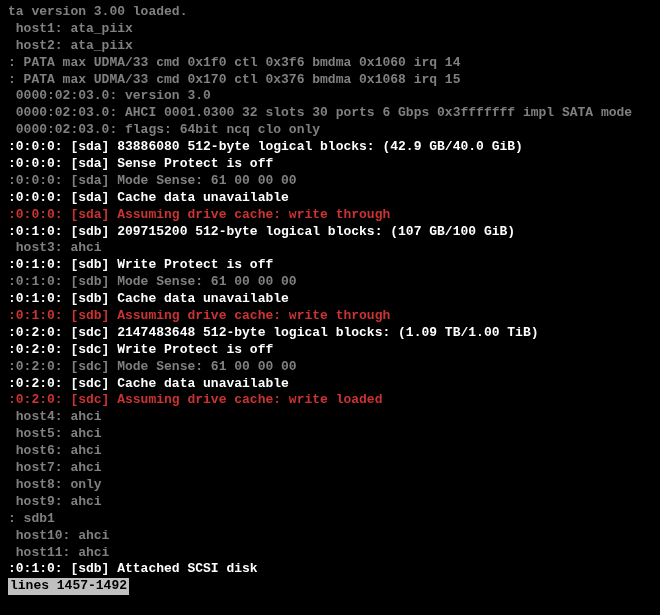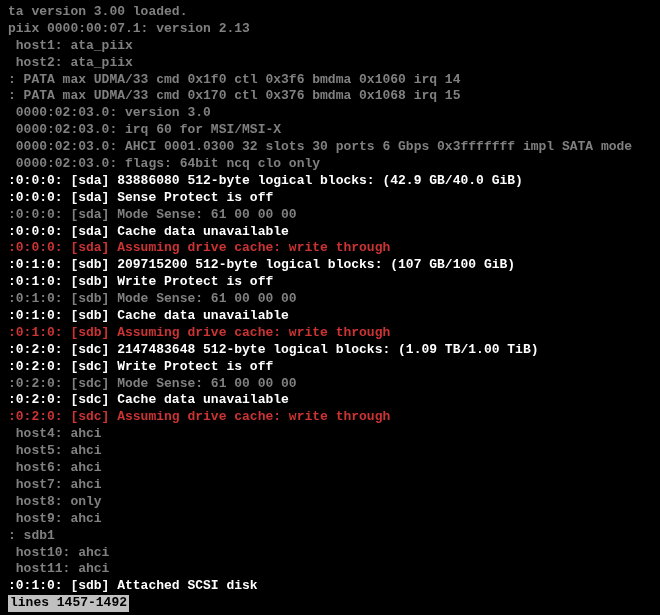--- a/index.html
+++ b/index.html
@@ -40,44 +40,43 @@
       padding: 0 2px;
     }
   </style>
 </head>
 <body>
 
 
 
 <div id="terminal-output">
     <div class="line"><span class="gray">ta version 3.00 loaded.</span></div>
-    <div class="line"><span class="gray">piix 0000:00:07.1: version 2.13</span></div>
     <div class="line"><span class="gray"> host1: ata_piix</span></div>
     <div class="line"><span class="gray"> host2: ata_piix</span></div>
     <div class="line"><span class="gray">: PATA max UDMA/33 cmd 0x1f0 ctl 0x3f6 bmdma 0x1060 irq 14</span></div>
     <div class="line"><span class="gray">: PATA max UDMA/33 cmd 0x170 ctl 0x376 bmdma 0x1068 irq 15</span></div>
     <div class="line"><span class="gray"> 0000:02:03.0: version 3.0</span></div>
-    <div class="line"><span class="gray"> 0000:02:03.0: irq 60 for MSI/MSI-X</span></div>
     <div class="line"><span class="gray"> 0000:02:03.0: AHCI 0001.0300 32 slots 30 ports 6 Gbps 0x3fffffff impl SATA mode</span></div>
     <div class="line"><span class="gray"> 0000:02:03.0: flags: 64bit ncq clo only</span></div>
     <div class="line"><span class="white">:0:0:0: [sda] 83886080 512-byte logical blocks: (42.9 GB/40.0 GiB)</span></div>
     <div class="line"><span class="white">:0:0:0: [sda] Sense Protect is off</span></div>
     <div class="line"><span class="gray">:0:0:0: [sda] Mode Sense: 61 00 00 00</span></div>
     <div class="line"><span class="white">:0:0:0: [sda] Cache data unavailable</span></div>
     <div class="line"><span class="red">:0:0:0: [sda] Assuming drive cache: write through</span></div>
     <div class="line"><span class="white">:0:1:0: [sdb] 209715200 512-byte logical blocks: (107 GB/100 GiB)</span></div>
+    <div class="line"><span class="gray"> host3: ahci</span></div>
     <div class="line"><span class="white">:0:1:0: [sdb] Write Protect is off</span></div>
     <div class="line"><span class="gray">:0:1:0: [sdb] Mode Sense: 61 00 00 00</span></div>
     <div class="line"><span class="white">:0:1:0: [sdb] Cache data unavailable</span></div>
     <div class="line"><span class="red">:0:1:0: [sdb] Assuming drive cache: write through</span></div>
     <div class="line"><span class="white">:0:2:0: [sdc] 2147483648 512-byte logical blocks: (1.09 TB/1.00 TiB)</span></div>
     <div class="line"><span class="white">:0:2:0: [sdc] Write Protect is off</span></div>
     <div class="line"><span class="gray">:0:2:0: [sdc] Mode Sense: 61 00 00 00</span></div>
     <div class="line"><span class="white">:0:2:0: [sdc] Cache data unavailable</span></div>
-    <div class="line"><span class="red">:0:2:0: [sdc] Assuming drive cache: write through</span></div>
+    <div class="line"><span class="red">:0:2:0: [sdc] Assuming drive cache: write loaded</span></div>
     <div class="line"><span class="gray"> host4: ahci</span></div>
     <div class="line"><span class="gray"> host5: ahci</span></div>
     <div class="line"><span class="gray"> host6: ahci</span></div>
     <div class="line"><span class="gray"> host7: ahci</span></div>
     <div class="line"><span class="gray"> host8: only</span></div>
     <div class="line"><span class="gray"> host9: ahci</span></div>
     <div class="line"><span class="gray">: sdb1</span></div>
     <div class="line"><span class="gray"> host10: ahci</span></div>
     <div class="line"><span class="gray"> host11: ahci</span></div>
     <div class="line"><span class="white">:0:1:0: [sdb] Attached SCSI disk</span></div>

